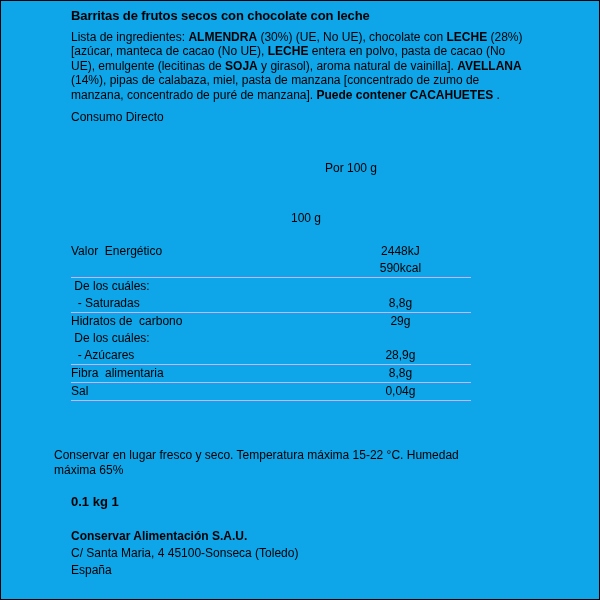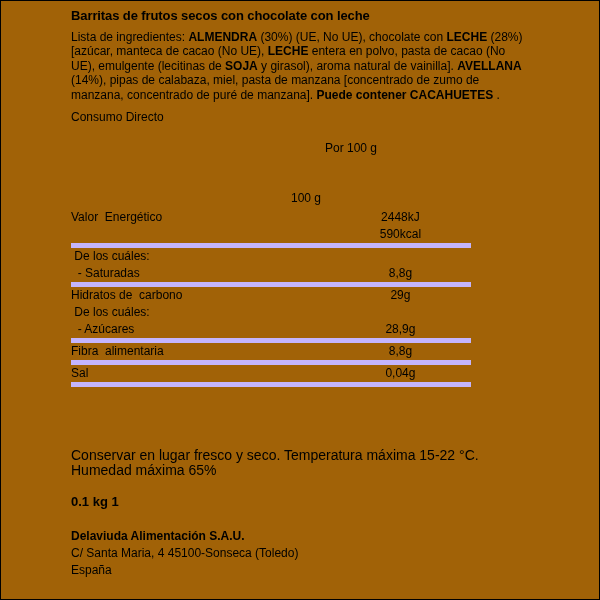--- a/index.html
+++ b/index.html
@@ -16,21 +16,21 @@
     overflow: hidden;
   }
   .page {
     position: absolute;
     left: 0;
     top: 0;
     width: 600px;
     height: 600px;
     box-sizing: border-box;
     border: 1px solid #000000;
-    background: #a16207;
+    background: #0ea5e9;
   }
   .inner {
     position: absolute;
     left: 70px;
     top: 0px;
     width: 460px;
   }
   .title {
     font-size: 13px;
     font-weight: bold;
@@ -55,20 +55,21 @@
   .nutri {
     position: absolute;
     left: 70px;
     top: 140px;
     width: 460px;
     font-size: 12px;
   }
   .nutri-head {
     position: relative;
     height: 18px;
+    margin-top: 20px;
   }
   .col-head {
     position: absolute;
     left: 220px;
     top: 0;
     width: 120px;
     text-align: center;
     font-size: 12px;
   }
   .nutri-sub {
@@ -79,47 +80,47 @@
   .col-sub {
     position: absolute;
     left: 220px;
     top: 0;
     width: 120px;
     font-size: 12px;
   }
   table.nut {
     border-collapse: collapse;
     width: 400px;
-    margin-top: 2px;
+    margin-top: 16px;
   }
   table.nut td {
     font-size: 12px;
     line-height: 16px;
     padding: 0 0 1px 0;
     vertical-align: top;
     white-space: pre;
   }
   table.nut td.label {
     width: 220px;
     text-align: left;
   }
   table.nut td.value {
     width: 120px;
     text-align: center;
   }
   table.nut tr.ruled td {
-    border-bottom: 5px solid #c4b5fd;
+    border-bottom: 1px solid #c4b5fd;
   }
 
   .storage {
     position: absolute;
-    left: 70px;
+    left: 53px;
     top: 447px;
     width: 440px;
-    font-size: 14px;
+    font-size: 12px;
     line-height: 15px;
   }
   .weight {
     position: absolute;
     left: 70px;
     top: 493px;
     font-size: 13px;
     font-weight: bold;
   }
   .addr {
@@ -188,18 +189,18 @@
             <td class="label">Sal</td>
             <td class="value">0,04g</td>
           </tr>
         </tbody>
     </table>
   </div>
 
   <div class="storage">Conservar en lugar fresco y seco. Temperatura máxima 15-22 °C. Humedad máxima 65%</div>
   <div class="weight">0.1 kg  1</div>
   <div class="addr">
-    <div class="company">Delaviuda Alimentación S.A.U.</div>
+    <div class="company">Conservar Alimentación S.A.U.</div>
     <div>C/ Santa Maria, 4 45100-Sonseca (Toledo)</div>
     <div>España</div>
   </div>
 
 </div>
 
 </body></html>

